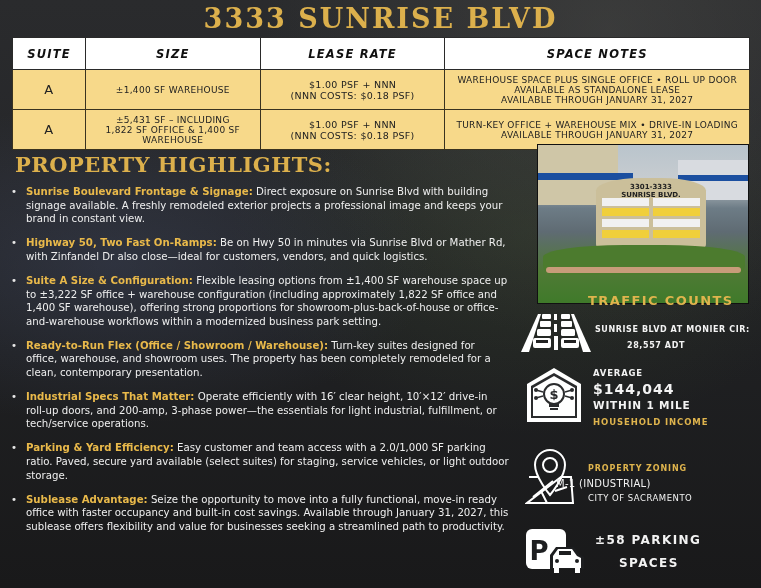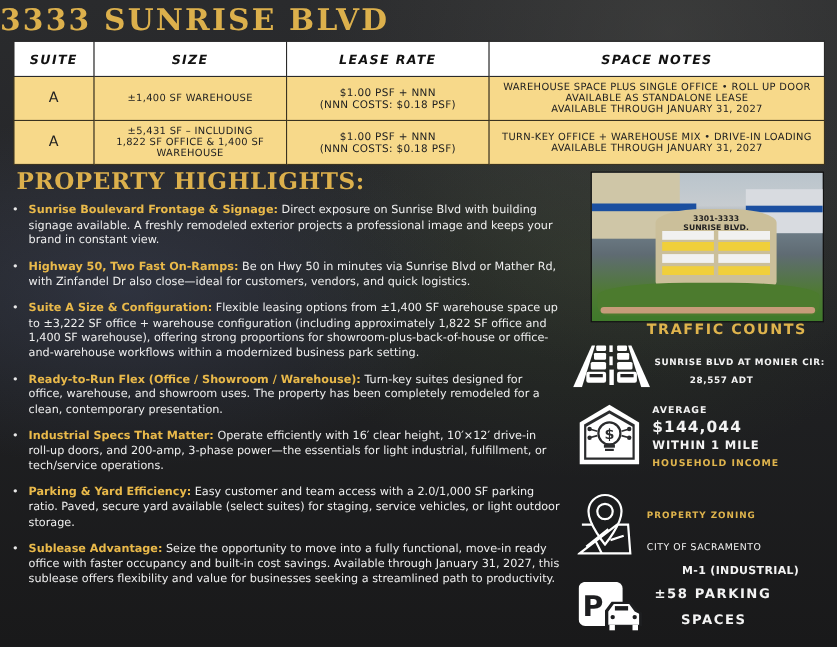--- a/index.html
+++ b/index.html
@@ -13,21 +13,21 @@
   .bg {
     position: absolute; inset: 0;
     background:
       radial-gradient(ellipse at 80% 5%, rgba(90,90,85,0.35) 0, rgba(0,0,0,0) 40%),
       radial-gradient(ellipse at 15% 45%, rgba(70,80,110,0.35) 0, rgba(0,0,0,0) 35%),
       radial-gradient(ellipse at 70% 40%, rgba(60,75,45,0.35) 0, rgba(0,0,0,0) 40%),
       linear-gradient(180deg, #2a2b2d 0%, #26272a 30%, #1f2022 60%, #19191a 100%);
   }
   .title {
     position: absolute; left: 0; top: 3px; width: 761px;
-    text-align: left;
+    text-align: center;
     font-family: "DejaVu Serif", serif;
     font-weight: bold;
     font-size: 27px;
     letter-spacing: 2px;
     color: #dcb04c;
   }
   table.lease {
     position: absolute; left: 12px; top: 37px; width: 738px;
     border-collapse: collapse;
     font-family: "DejaVu Sans", sans-serif;
@@ -67,21 +67,21 @@
     line-height: 13.6px;
     color: #efefef;
     margin-bottom: 10.5px;
   }
   ul.hl li .bullet {
     position: absolute; left: 2px; top: 0; color: #e8e8e8;
   }
   ul.hl li .lead { color: #e9b94a; font-weight: bold; }
 
   .photo {
-    position: absolute; left: 537px; top: 156px; width: 212px; height: 137px;
+    position: absolute; left: 537px; top: 144px; width: 212px; height: 160px;
     background: linear-gradient(180deg, #b9c4cc 0%, #c7ccd0 22%, #6d7c86 40%, #5f6b73 55%, #4f7a35 80%, #3f7a2a 100%);
     overflow: hidden;
     border: 1px solid #111;
   }
   .photo .bldg { position: absolute; left: 0; top: 0; width: 80px; height: 60px; background: #cfc6a7; }
   .photo .bldg-stripe { position: absolute; left: 0; top: 28px; width: 95px; height: 7px; background: #1b4fa0; }
   .photo .bldg2 { position: absolute; right: 0; top: 15px; width: 70px; height: 40px; background: #d8dbe0; }
   .photo .bldg2-stripe { position: absolute; right: 0; top: 30px; width: 70px; height: 6px; background: #1b4fa0; }
   .photo .sign {
     position: absolute; left: 58px; top: 33px; width: 110px; height: 70px;
@@ -109,21 +109,21 @@
   }
   .traffic-val {
     left: 627px; top: 341px; font-size: 8px; font-weight: bold; letter-spacing: 0.6px;
   }
   .inc-avg { left: 593px; top: 368px; font-size: 8.5px; font-weight: bold; letter-spacing: 0.8px; }
   .inc-val { left: 593px; top: 381px; font-size: 14px; font-weight: bold; letter-spacing: 1px; }
   .inc-within { left: 593px; top: 399px; font-size: 10.5px; font-weight: bold; letter-spacing: 0.8px; }
   .inc-lbl { left: 593px; top: 417px; font-size: 8.5px; font-weight: bold; letter-spacing: 0.9px; }
 
   .zone-lbl { left: 588px; top: 464px; font-size: 8px; font-weight: bold; letter-spacing: 0.9px; text-align: center; }
-  .zone-val { left: 620px; top: 478px; font-size: 10px; font-weight: bold; letter-spacing: 0.3px; margin-top: 36px; }
+  .zone-val { left: 556px; top: 478px; font-size: 10px; font-weight: normal; letter-spacing: 0.3px; }
   .zone-city { left: 588px; top: 493px; font-size: 8.5px; letter-spacing: 0.5px; }
 
   .park1 { left: 595px; top: 533px; font-size: 12px; font-weight: bold; letter-spacing: 1.4px; }
   .park2 { left: 619px; top: 556px; font-size: 12px; font-weight: bold; letter-spacing: 1.4px; }
 
   .icon { position: absolute; }
 </style>
 </head>
 <body>
 

